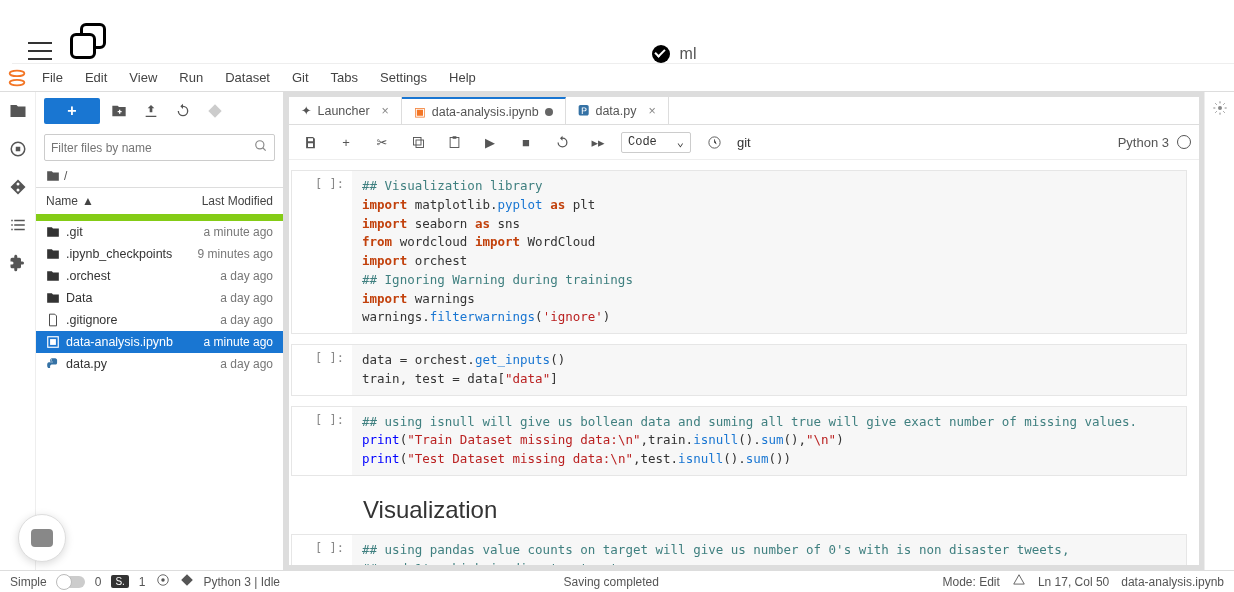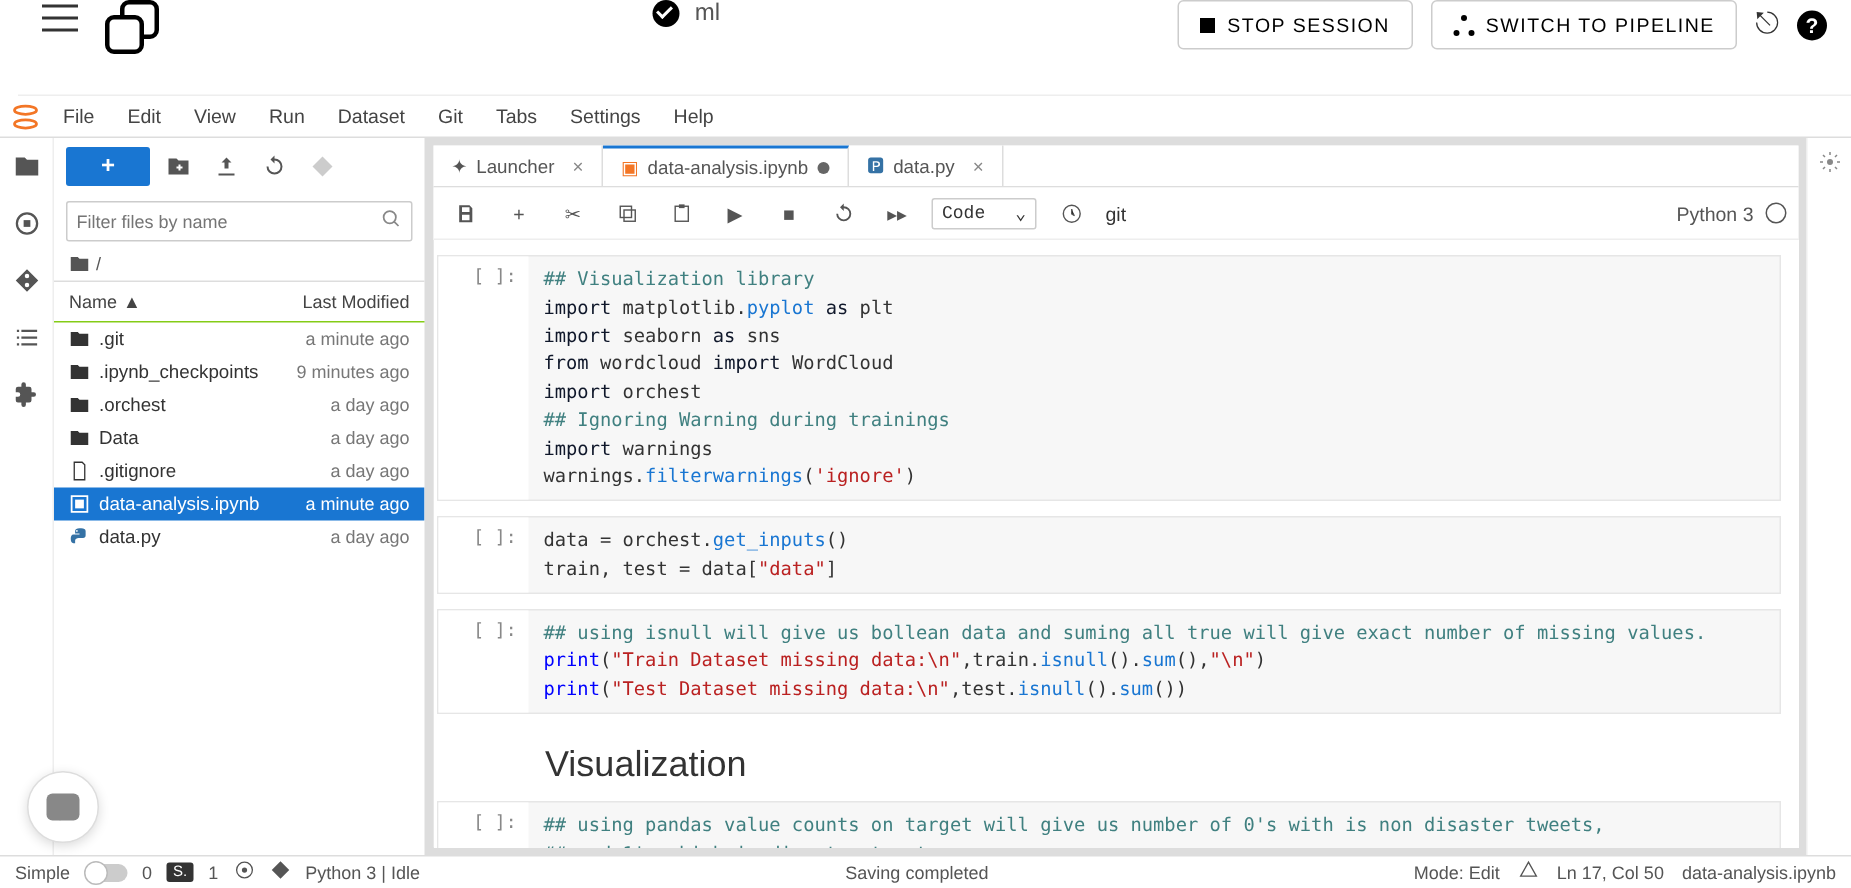--- a/index.html
+++ b/index.html
@@ -1,19 +1,19 @@
 <!DOCTYPE html>
 <html><head>
 <meta charset="utf-8">
 <style>
 * { box-sizing: border-box; margin: 0; padding: 0; }
 body { font-family: -apple-system, BlinkMacSystemFont, "Segoe UI", Helvetica, Arial, sans-serif; font-size: 13px; color: #333; width: 1234px; height: 592px; overflow: hidden; background: #fff; }
 
 
-.appbar { display: flex; align-items: flex-start; height: 64px; padding: 0 16px; border-bottom: 1px solid #eee; margin-left: 12px; }
+.appbar { display: flex; align-items: flex-end; height: 64px; padding: 0 16px; border-bottom: 1px solid #eee; margin-left: 12px; }
 .hamburger { width: 24px; height: 24px; display: flex; flex-direction: column; justify-content: space-around; cursor: pointer; margin-right: 18px; }
 .hamburger span { height: 2px; background: #333; width: 24px; }
 .logo-stack { width: 40px; height: 40px; position: relative; margin-right: 20px; }
 .logo-stack .sq { position: absolute; border: 3px solid #000; border-radius: 6px; width: 26px; height: 26px; }
 .logo-stack .sq1 { top: 0; left: 10px; }
 .logo-stack .sq2 { top: 10px; left: 0; background: #fff; }
 .appbar-center { flex: 1; display: flex; align-items: center; justify-content: center; gap: 10px; }
 .check-circle { width: 18px; height: 18px; background: #000; border-radius: 50%; position: relative; }
 .check-circle::after { content: ""; position: absolute; left: 5px; top: 2px; width: 4px; height: 8px; border: solid #fff; border-width: 0 2px 2px 0; transform: rotate(45deg); }
 .appbar-title { font-size: 16px; color: #555; }
@@ -42,21 +42,21 @@
 
 
 .file-panel { width: 248px; border-right: 1px solid #ddd; display: flex; flex-direction: column; }
 .fp-toolbar { display: flex; align-items: center; padding: 6px 8px; gap: 6px; }
 .btn-blue { background: #1976d2; color: #fff; border: none; border-radius: 2px; width: 56px; height: 26px; font-size: 16px; font-weight: bold; cursor: pointer; }
 .tb-icon { width: 26px; height: 26px; display: flex; align-items: center; justify-content: center; cursor: pointer; color: #555; }
 .fp-filter { padding: 4px 8px; }
 .fp-filter-wrap { border: 1px solid #ccc; border-radius: 2px; display: flex; align-items: center; padding: 4px 6px; }
 .fp-filter-wrap input { border: none; outline: none; flex: 1; font-size: 12px; }
 .fp-breadcrumb { padding: 4px 10px; display: flex; align-items: center; gap: 4px; color: #555; font-size: 12px; }
-.fp-header { display: flex; justify-content: space-between; padding: 6px 10px; border-top: 1px solid #ddd; border-bottom: 1px solid #84cc16; font-size: 12px; color: #444; }
+.fp-header { display: flex; justify-content: space-between; padding: 6px 10px; border-top: 1px solid #ddd; border-bottom: 7px solid #84cc16; font-size: 12px; color: #444; }
 .fp-header .sorter { display: flex; align-items: center; gap: 4px; }
 .fp-list { flex: 1; overflow: auto; }
 .fp-row { display: flex; align-items: center; justify-content: space-between; padding: 4px 10px; font-size: 12.5px; cursor: pointer; }
 .fp-row.selected { background: #1976d2; color: #fff; }
 .fp-row .left { display: flex; align-items: center; gap: 6px; }
 .fp-row .right { color: #777; font-size: 12px; }
 .fp-row.selected .right { color: #fff; }
 .file-type-icon { width: 14px; height: 14px; display: inline-flex; align-items: center; justify-content: center; }
 
 
@@ -75,21 +75,21 @@
 
 .nb-body { flex: 1; overflow: auto; background: #fff; padding: 10px 12px 10px 2px; }
 .cell { display: flex; margin-bottom: 10px; border: 1px solid #e6e6e6; background: #f7f7f7; }
 .prompt { width: 60px; text-align: right; padding: 6px 8px 0 0; color: #888; font-family: monospace; font-size: 12px; flex-shrink: 0; background: #fff; border-right: none;}
 .cell-content { flex: 1; padding: 6px 10px; font-family: "Menlo", "Consolas", monospace; font-size: 12.5px; line-height: 1.5; white-space: pre; overflow-x: auto; }
 .markdown-cell { padding: 10px 12px 10px 72px; }
 .markdown-cell h2 { font-size: 24px; color: #333; font-weight: 500; }
 
 
 .c-comment { color: #408080; }
-.c-import { color: #0f172a; font-weight: normal; }
+.c-import { color: #c2410c; font-weight: bold; }
 .c-func { color: #0000ff; }
 .c-attr { color: #1976d2; }
 .c-str { color: #ba2121; }
 
 
 .right-rail { width: 30px; background: #fff; border-left: 1px solid #eee; display: flex; flex-direction: column; align-items: center; padding-top: 8px; }
 .right-rail .rail-icon { color: #888; }
 
 
 .statusbar { height: 22px; border-top: 1px solid #ddd; display: flex; align-items: center; font-size: 12px; color: #555; padding: 0 10px; gap: 10px; }
@@ -113,32 +113,20 @@
       <span></span>
       <span></span>
     </div>
   <div class="logo-stack">
       <div class="sq sq1"></div>
       <div class="sq sq2"></div>
     </div>
   <div class="appbar-center">
     <div class="check-circle"></div>
     <div class="appbar-title">ml</div>
-  </div>
-  <div class="appbar-right">
-    <button class="btn-outline">
-      <span class="stop-sq"></span>
-      <span>STOP SESSION</span>
-    </button>
-    <button class="btn-outline">
-      <span class="switch-icon"></span>
-      <span>SWITCH TO PIPELINE</span>
-    </button>
-    <span class="exit-icon">⎋</span>
-    <div class="help-circle">?</div>
   </div>
 </div>
 
 <div class="menubar">
   <div class="jupyter-logo">
     <svg viewBox="0 0 24 24">
         <ellipse cx="12" cy="7" rx="8" ry="3" fill="none" stroke="#f37626" stroke-width="2"></ellipse>
         <ellipse cx="12" cy="17" rx="8" ry="3" fill="none" stroke="#f37626" stroke-width="2"></ellipse>
       </svg>
   </div>

